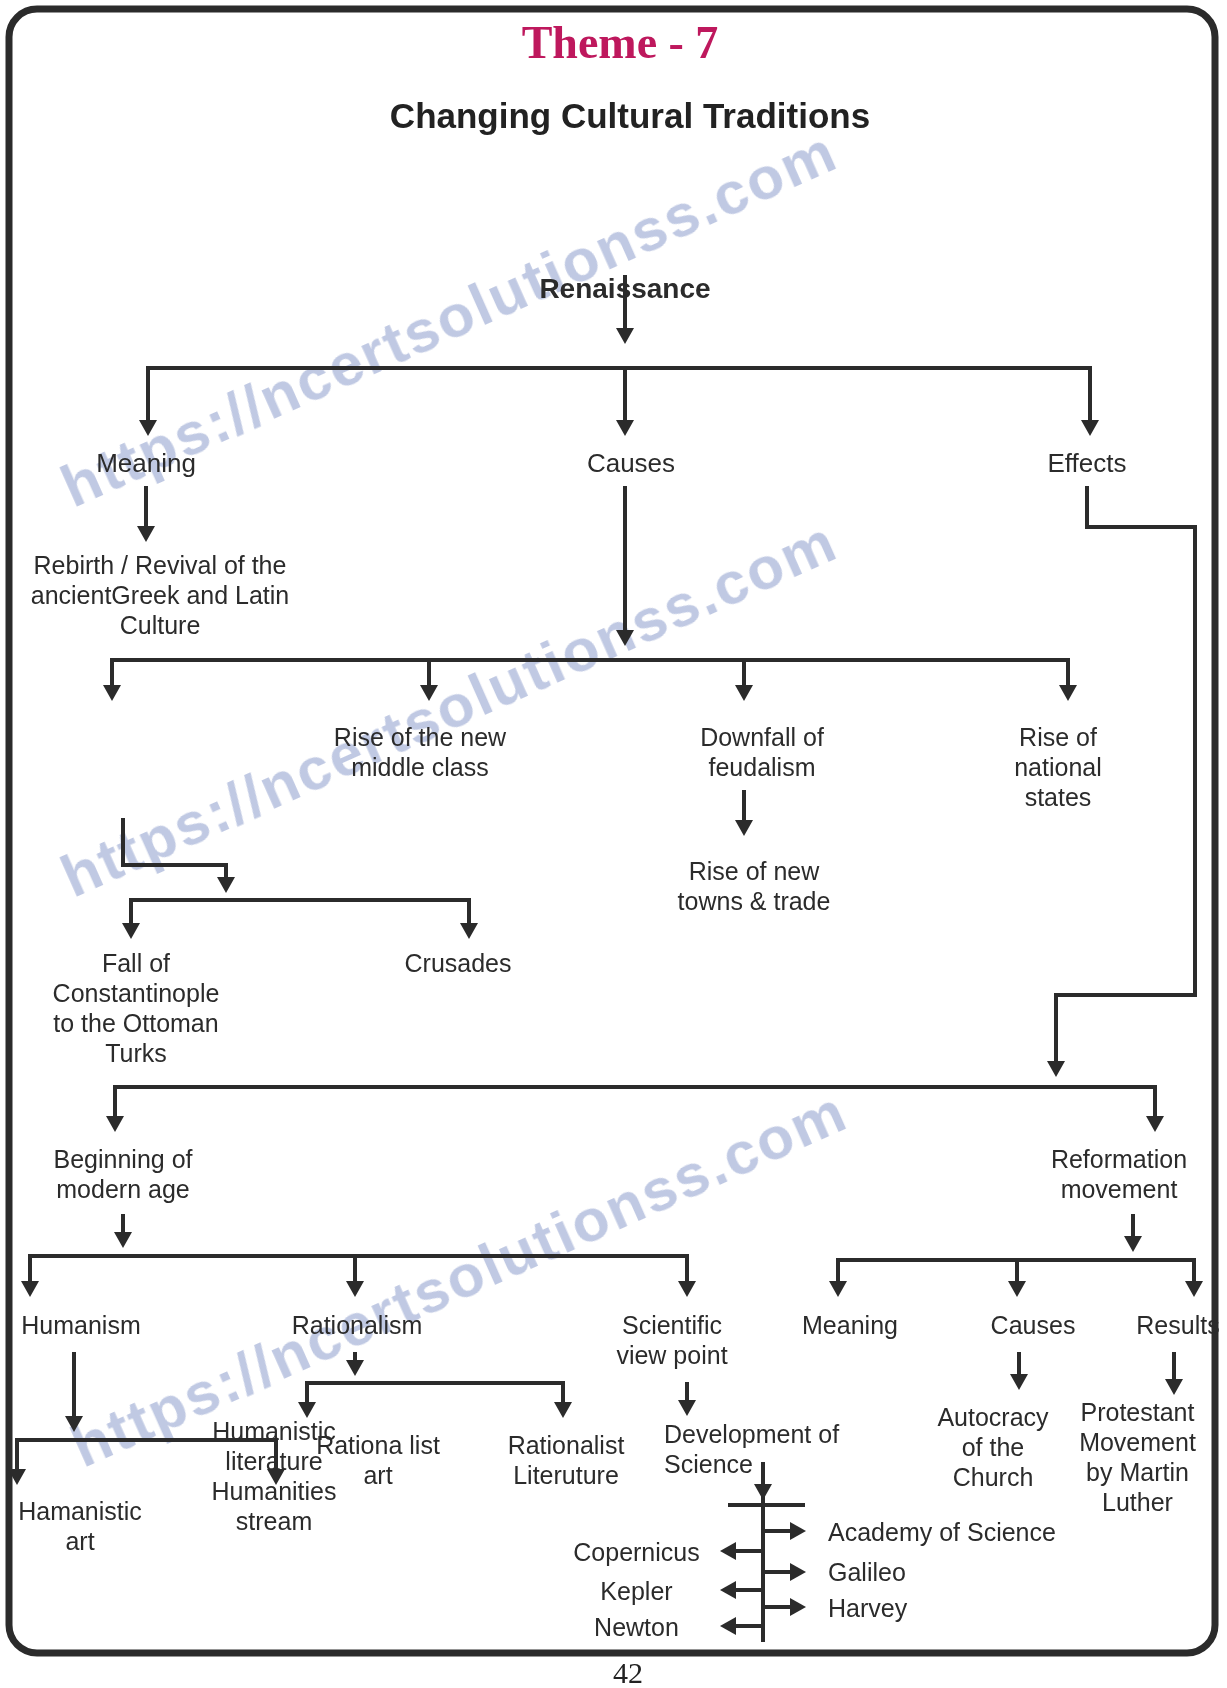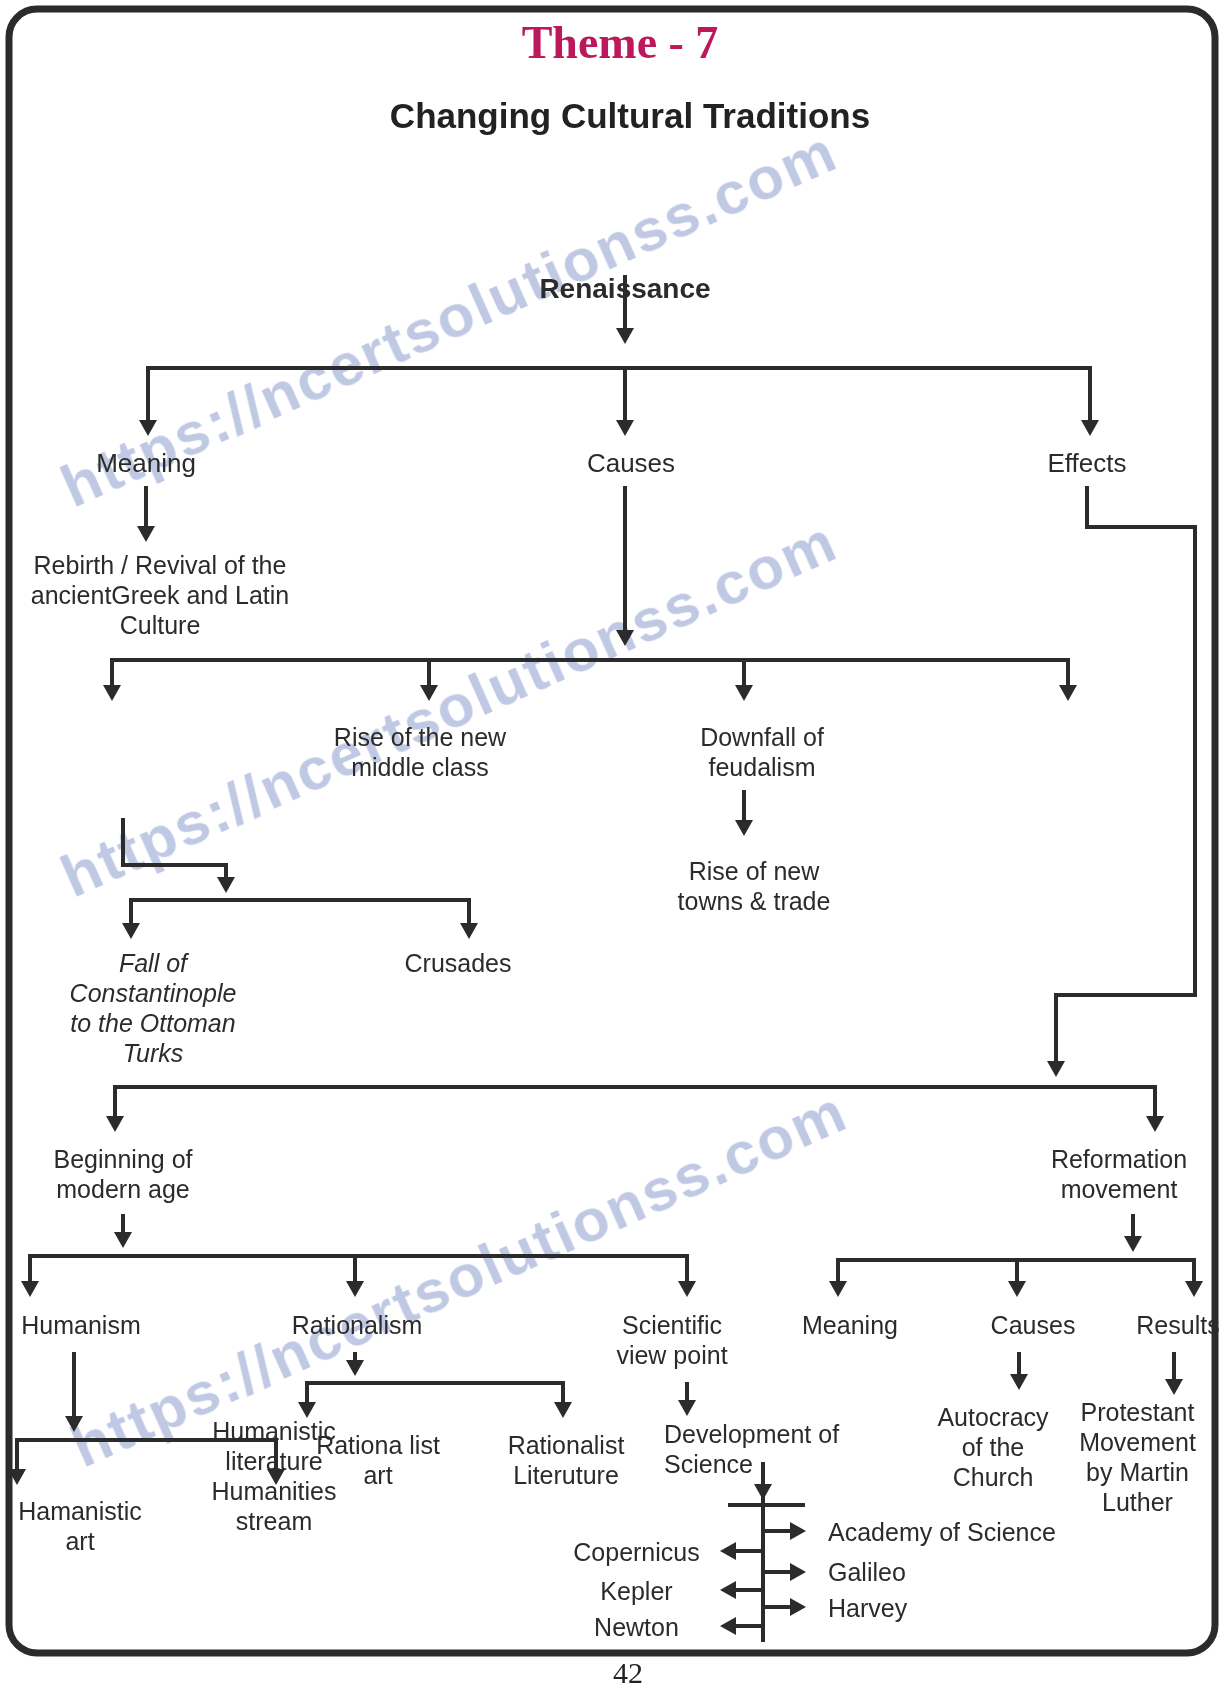--- a/index.html
+++ b/index.html
@@ -131,23 +131,25 @@
   <div class="lbl lvl1" style="left:1087px; top:448px;">Effects</div>
 
   <div class="lbl" style="left:160px; top:550px;">Rebirth / Revival of the
 ancientGreek and Latin
 Culture</div>
 
   <div class="lbl" style="left:420px;  top:722px;">Rise of the new
 middle class</div>
   <div class="lbl" style="left:762px;  top:722px;">Downfall of
 feudalism</div>
+  <div class="lbl" style="left:1058px; top:722px;">Rise of national
+states</div>
   <div class="lbl" style="left:754px;  top:856px;">Rise of new
 towns &amp; trade</div>
-  <div class="lbl" style="left:153px;  top:948px;font-style:italic;">Fall of
+  <div class="lbl" style="left:136px;  top:948px;">Fall of
 Constantinople
 to the Ottoman
 Turks</div>
   <div class="lbl" style="left:458px;  top:948px;">Crusades</div>
 
   <div class="lbl" style="left:123px; top:1144px;">Beginning of
 modern age</div>
   <div class="lbl ra" style="left:1030px; width:178px; top:1144px;">Reformation
 movement</div>
 

